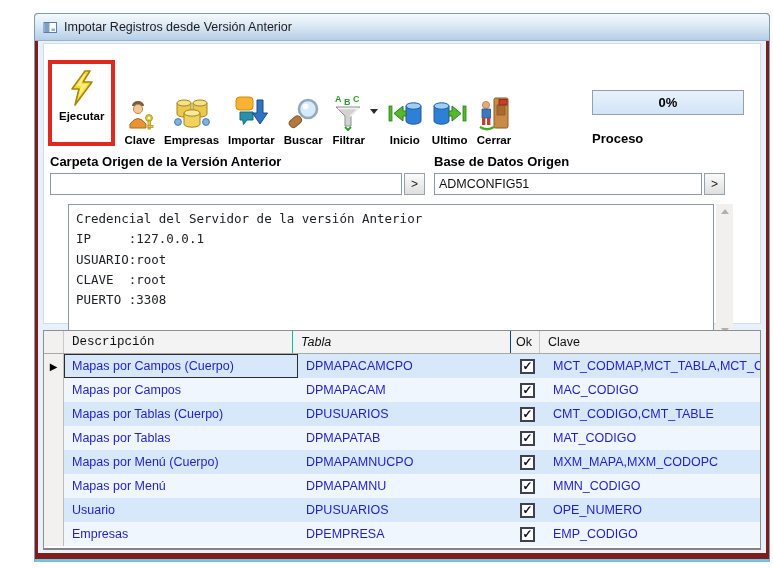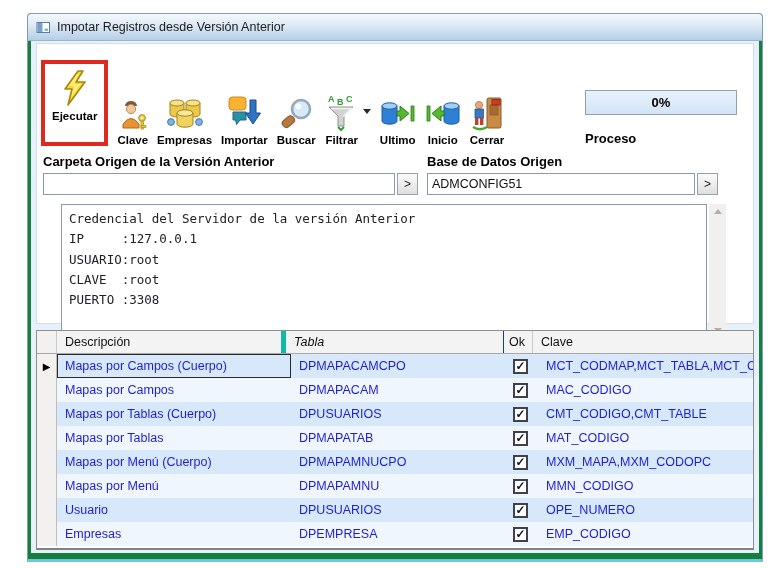--- a/index.html
+++ b/index.html
@@ -1,19 +1,19 @@
 <!DOCTYPE html>
 <html><head>
 <meta charset="utf-8">
 <style>
   * { margin:0; padding:0; box-sizing:border-box; }
   html,body { width:773px; height:568px; background:#ffffff; font-family:"Liberation Sans", sans-serif; position:relative; overflow:hidden; }
 
-  .window { position:absolute; left:27px; top:13px; width:736px; height:549px;
-            background:#15803d; border:1px solid #7e9cba; border-bottom:3px solid #6fc6e3;
+  .window { position:absolute; left:34px; top:13px; width:736px; height:549px;
+            background:#7f1d1d; border:1px solid #7e9cba; border-bottom:3px solid #6fc6e3;
             border-radius:4px 4px 0 0; }
 
   .titlebar { height:27px; background:linear-gradient(#f4f9fd, #dcE9f5 45%, #b4cee7 100%);
               border-bottom:1px solid #9ab2ca; border-radius:3px 3px 0 0;
               display:flex; align-items:center; padding:0 8px; gap:6px; }
   .titlebar .title { font-size:12.5px; color:#1c1c1c; }
 
   .client { position:absolute; left:3px; right:3px; top:27px; bottom:6px; background:#e7f1fb; }
 
   .top-panel { position:absolute; left:5px; right:5px; top:2px; height:281px;
@@ -60,21 +60,21 @@
   .chev-dn { width:0; height:0; border-left:4px solid transparent; border-right:4px solid transparent;
              border-top:5px solid #b2b0ae; }
 
   
   .grid { position:absolute; left:5px; right:5px; top:289px; bottom:3px;
           background:#fff; border:1px solid #8f8f8f; border-bottom:2px solid #828282; overflow:hidden; }
   .g-header { display:flex; height:23px; background:#f3f3f3; border-bottom:1px solid #a8a8a8;
               font-size:12.5px; color:#101010; align-items:stretch; }
   .g-header > div { display:flex; align-items:center; }
   .hc-sel   { width:20px; background:#f3f1ef; border-right:1px solid #c9c9c9; }
-  .hc-desc  { width:229px; padding-left:8px; border-right:5px solid #14b8a6; }
+  .hc-desc  { width:229px; padding-left:8px; border-right:1px solid #14b8a6;font-family:Liberation Mono, monospace; }
   .hc-tabla { width:218px; padding-left:8px; border-right:1px solid #0c4a6e;font-style:italic; }
   .hc-ok    { width:29px; padding-left:5px; border-right:1px solid #c9c9c9; }
   .hc-clave { flex:1; padding-left:8px; }
 
   .g-row { display:flex; height:24px; font-size:12.5px; color:#1e1ed2; align-items:stretch; }
   .g-row.blue { background:#d6e8fa; }
   .g-row.base { background:#eff6fe; }
   .rc-sel   { width:20px; background:#f3f1ef; border-right:1px solid #bdbdbd;
               display:flex; align-items:center; justify-content:center;
               color:#000; font-size:10px; }
@@ -185,39 +185,39 @@
               </svg>
             </span>
             <span class="lbl">Filtrar</span>
           </div>
           <span class="caret-down"></span>
         </div>
 
         <div class="tb-btn">
           <span class="ic">
             <svg width="36" height="34" viewBox="0 0 36 34">
+              <path d="M19,9 v15 a7.5,3.2 0 0 0 15,0 v-15" fill="#2e7fd6" stroke="#1b5aa8"></path>
+              <ellipse cx="26.5" cy="9" rx="7.5" ry="3.2" fill="#9fd0f0" stroke="#1b5aa8"></ellipse>
+              <rect x="2" y="9" width="3" height="15" fill="#55b82e" stroke="#2e7f18" stroke-width="0.8"></rect>
+              <path d="M16,9 l-9,7.5 9,7.5 v-5 h3 v-5 h-3 z" fill="#55b82e" stroke="#2e7f18"></path>
+            </svg>
+          </span>
+          <span class="lbl">Inicio</span>
+        </div>
+
+        <div class="tb-btn">
+          <span class="ic">
+            <svg width="36" height="34" viewBox="0 0 36 34">
               <path d="M2,9 v15 a7.5,3.2 0 0 0 15,0 v-15" fill="#2e7fd6" stroke="#1b5aa8"></path>
               <ellipse cx="9.5" cy="9" rx="7.5" ry="3.2" fill="#9fd0f0" stroke="#1b5aa8"></ellipse>
               <rect x="31" y="9" width="3" height="15" fill="#55b82e" stroke="#2e7f18" stroke-width="0.8"></rect>
               <path d="M20,9 l9,7.5 -9,7.5 v-5 h-3 v-5 h3 z" fill="#55b82e" stroke="#2e7f18"></path>
             </svg>
           </span>
           <span class="lbl">Ultimo</span>
-        </div>
-
-        <div class="tb-btn">
-          <span class="ic">
-            <svg width="36" height="34" viewBox="0 0 36 34">
-              <path d="M19,9 v15 a7.5,3.2 0 0 0 15,0 v-15" fill="#2e7fd6" stroke="#1b5aa8"></path>
-              <ellipse cx="26.5" cy="9" rx="7.5" ry="3.2" fill="#9fd0f0" stroke="#1b5aa8"></ellipse>
-              <rect x="2" y="9" width="3" height="15" fill="#55b82e" stroke="#2e7f18" stroke-width="0.8"></rect>
-              <path d="M16,9 l-9,7.5 9,7.5 v-5 h3 v-5 h-3 z" fill="#55b82e" stroke="#2e7f18"></path>
-            </svg>
-          </span>
-          <span class="lbl">Inicio</span>
         </div>
 
         <div class="tb-btn">
           <span class="ic">
             <svg width="34" height="36" viewBox="0 0 34 36">
               <rect x="17" y="3" width="14" height="30" rx="1.5" fill="#c98a48" stroke="#8a5a24"></rect>
               <rect x="20" y="10" width="8" height="10" fill="#a86a30" stroke="#8a5a24" stroke-width="0.8"></rect>
               <rect x="22" y="4.5" width="8" height="5.5" fill="#cc3b2a" stroke="#8a2418" stroke-width="0.8"></rect>
               <circle cx="9" cy="10" r="3.6" fill="#e8a87a" stroke="#b07848" stroke-width="0.8"></circle>
               <path d="M5,14 h8.5 v9 h-8.5 z" fill="#3a78c0" stroke="#24548c" stroke-width="0.8"></path>

